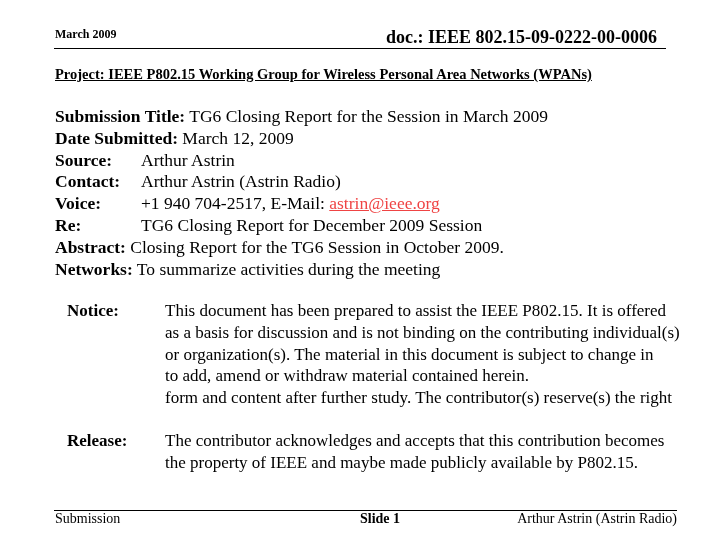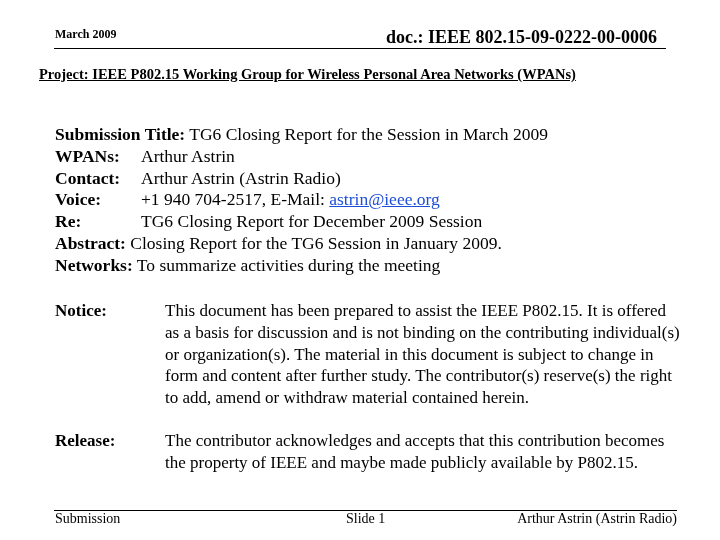--- a/index.html
+++ b/index.html
@@ -10,88 +10,92 @@
     }
     body {
       position: relative;
       font-family: "Liberation Serif", "DejaVu Serif", serif;
       color: #000;
     }
     .abs { position: absolute; white-space: nowrap; }
     .hdr-left { left: 55px; top: 27px; font-size: 12px; font-weight: bold; }
     .hdr-right { left: 386px; top: 27px; font-size: 18px; font-weight: bold; }
     .hdr-line { left: 54px; top: 48px; width: 612px; height: 1px; background: #000; }
-    .project { left: 39px; top: 66px; font-size: 14.5px; font-weight: bold; text-decoration: underline; }
+    .project { left: 55px; top: 66px; font-size: 14.5px; font-weight: bold; text-decoration: underline; }
 
-    .meta { left: 55px; top: 124px; font-size: 17.5px; line-height: 21.8px; }
+    .meta { left: 55px; top: 106px; font-size: 17.5px; line-height: 21.8px; }
     .meta-row { position: relative; height: 21.8px; white-space: nowrap; }
     .meta-row .lbl { font-weight: bold; }
     .meta-row .val-tab { position: absolute; left: 86px; top: 0; }
-    .link { color: #1d4ed8; text-decoration: underline; }
+    .link { color: #ef4444; text-decoration: underline; }
 
     .block { left: 55px; font-size: 17px; line-height: 21.8px; }
-    .block .lbl { position: absolute; left: 0; top: 0; font-weight: bold; }
+    .block .lbl { position: absolute; left: 12px; top: 0; font-weight: bold; }
     .block .body { margin-left: 110px; white-space: nowrap; }
     .notice { top: 300px; }
     .release { top: 430px; }
 
     .ftr-line { left: 54px; top: 510px; width: 623px; height: 1px; background: #000; }
     .ftr { top: 511px; font-size: 14px; }
     .ftr-left { left: 55px; }
-    .ftr-center { left: 346px; }
+    .ftr-center { left: 360px; font-weight: bold; }
     .ftr-right { right: 43px; }
   </style>
 </head>
 <body>
 
 <div class="abs hdr-left">March 2009</div>
 <div class="abs hdr-right">doc.: IEEE 802.15-09-0222-00-0006</div>
 <div class="abs hdr-line"></div>
 
 <div class="abs project">Project: IEEE P802.15 Working Group for Wireless Personal Area Networks (WPANs)</div>
 
 <div class="abs meta">
   <div class="meta-row">
     <span class="lbl">Submission Title:</span>
     <span>TG6 Closing Report for the Session in March 2009</span>
   </div>
   <div class="meta-row">
-    <span class="lbl">WPANs:</span>
+    <span class="lbl">Date Submitted:</span>
+    <span>March 12, 2009</span>
+  </div>
+  <div class="meta-row">
+    <span class="lbl">Source:</span>
     <span class="val-tab">Arthur Astrin</span>
   </div>
   <div class="meta-row">
     <span class="lbl">Contact:</span>
     <span class="val-tab">Arthur Astrin (Astrin Radio)</span>
   </div>
   <div class="meta-row">
     <span class="lbl">Voice:</span>
     <span class="val-tab"><span>+1 940 704-2517, E-Mail: </span><a class="link">astrin@ieee.org</a></span>
   </div>
   <div class="meta-row">
     <span class="lbl">Re:</span>
     <span class="val-tab">TG6 Closing Report for December 2009 Session</span>
   </div>
   <div class="meta-row">
     <span class="lbl">Abstract:</span>
-    <span>Closing Report for the TG6 Session in January 2009.</span>
+    <span>Closing Report for the TG6 Session in October 2009.</span>
   </div>
   <div class="meta-row">
     <span class="lbl">Networks:</span>
     <span>To summarize activities during the meeting</span>
   </div>
 </div>
 
 <div class="abs block notice">
   <span class="lbl">Notice:</span>
   <div class="body">
     <div>This document has been prepared to assist the IEEE P802.15.  It is offered</div>
     <div>as a basis for discussion and is not binding on the contributing individual(s)</div>
     <div>or organization(s). The material in this document is subject to change in</div>
+    <div>to add, amend or withdraw material contained herein.</div>
     <div>form and content after further study. The contributor(s) reserve(s) the right</div>
-    <div>to add, amend or withdraw material contained herein.</div>
   </div>
 </div>
 
 <div class="abs block release">
   <span class="lbl">Release:</span>
   <div class="body">
     <div>The contributor acknowledges and accepts that this contribution becomes</div>
     <div>the property of IEEE and maybe made publicly available by P802.15.</div>
   </div>
 </div>

